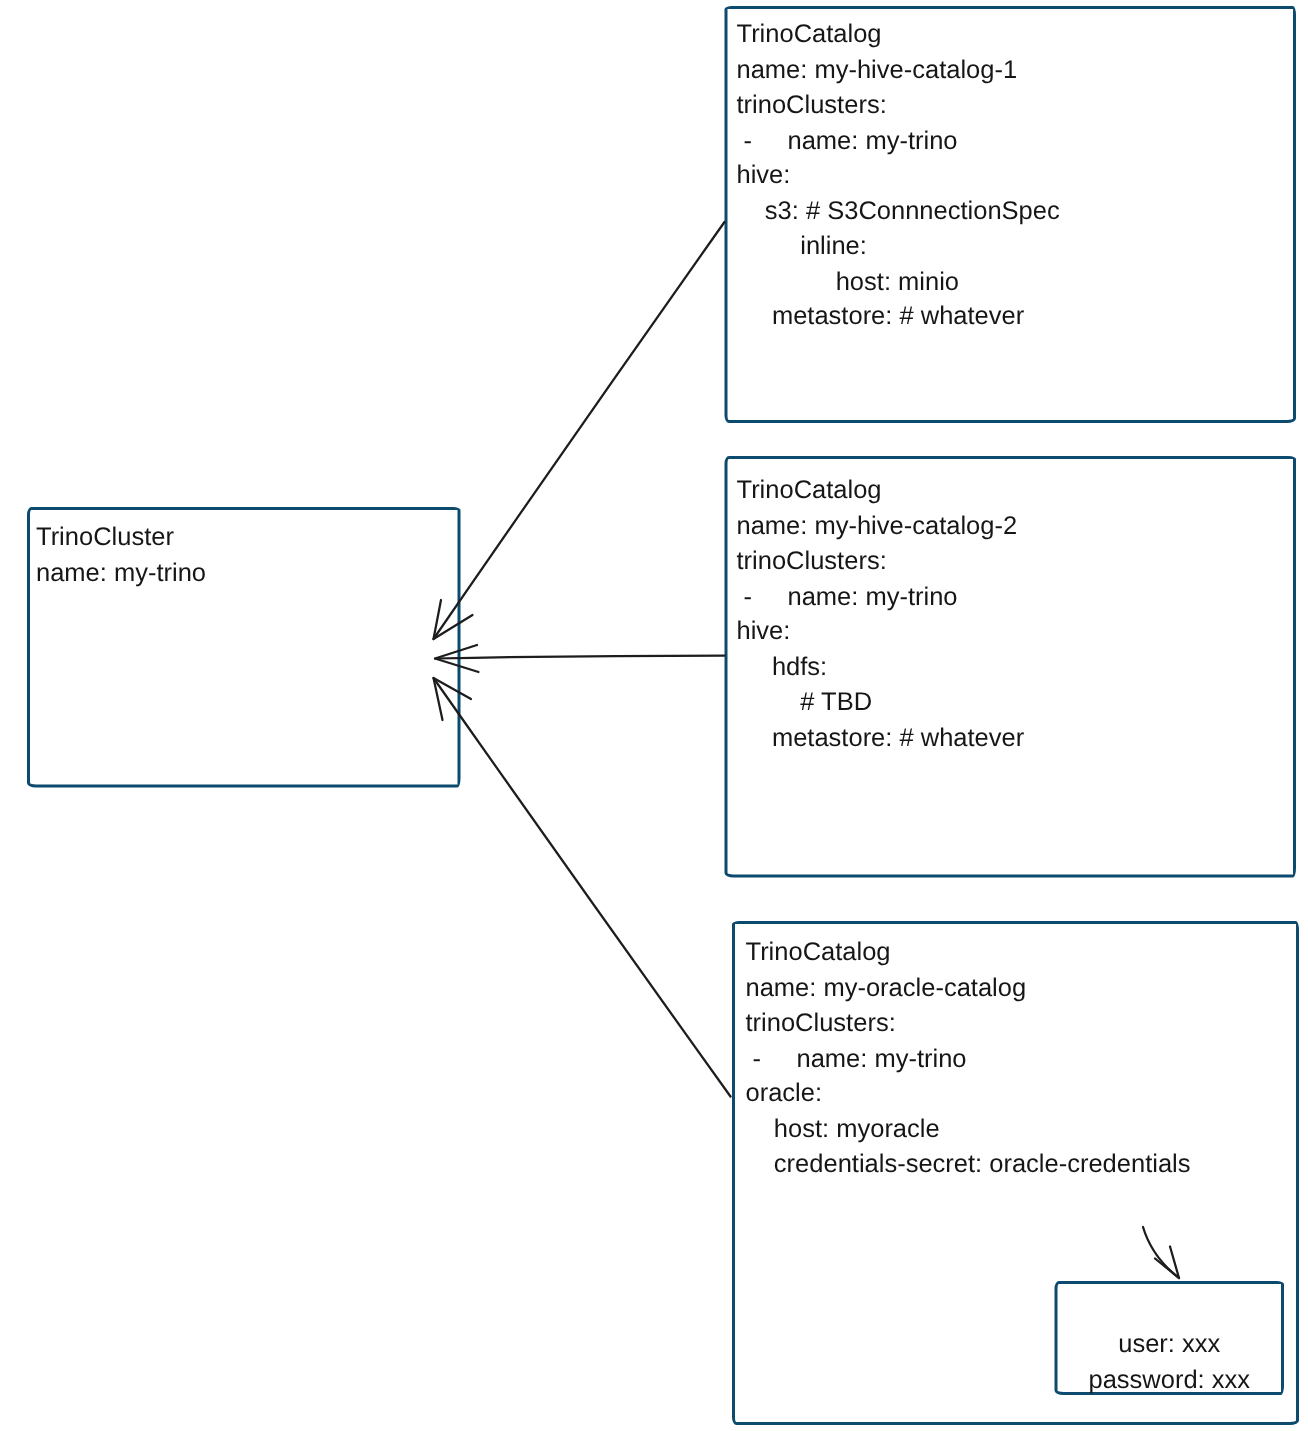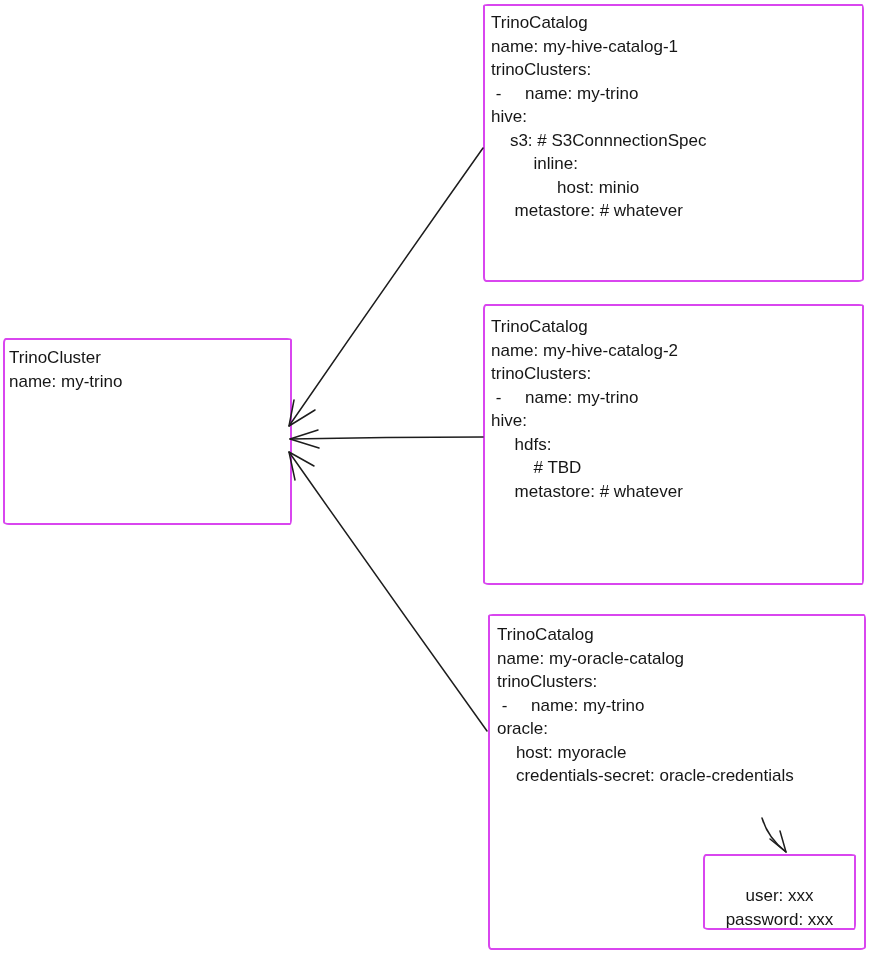--- a/index.html
+++ b/index.html
@@ -13,33 +13,33 @@
     height: 954px;
     background: #ffffff;
     font-family: "Liberation Sans", sans-serif;
     color: #161616;
     overflow: hidden;
   }
   .node {
     position: absolute;
     box-sizing: border-box;
     background: #ffffff;
-    border: 2px solid #d946ef;
+    border: 2px solid #0c4a6e;
     z-index: 1;
   }
   
   .sketch-a { border-radius: 3px 5px 2px 6px / 5px 2px 6px 3px; }
   .sketch-b { border-radius: 5px 2px 6px 3px / 2px 6px 3px 5px; }
   .node-text {
     white-space: pre;
     font-size: 17px;
     line-height: 23.5px;
     color: #161616;
   }
-  .cluster-box      { left: 3px;   top: 338px; width: 289px; height: 187px; }
+  .cluster-box      { left: 18px;   top: 338px; width: 289px; height: 187px; }
   .cluster-box .node-text { padding: 6px 4px 0 4px; }
   .catalog-box-1    { left: 483px; top: 4px;   width: 381px; height: 278px; }
   .catalog-box-1 .node-text { padding: 5px 6px 0 6px; }
   .catalog-box-2    { left: 483px; top: 304px; width: 381px; height: 281px; }
   .catalog-box-2 .node-text { padding: 9px 6px 0 6px; }
   .catalog-box-3    { left: 488px; top: 614px; width: 378px; height: 336px; }
   .catalog-box-3 .node-text { padding: 7px 6px 0 7px; }
   .credentials-box  { left: 703px; top: 854px; width: 153px; height: 76px; }
   .credentials-box .node-text {
     padding-top: 28px;

